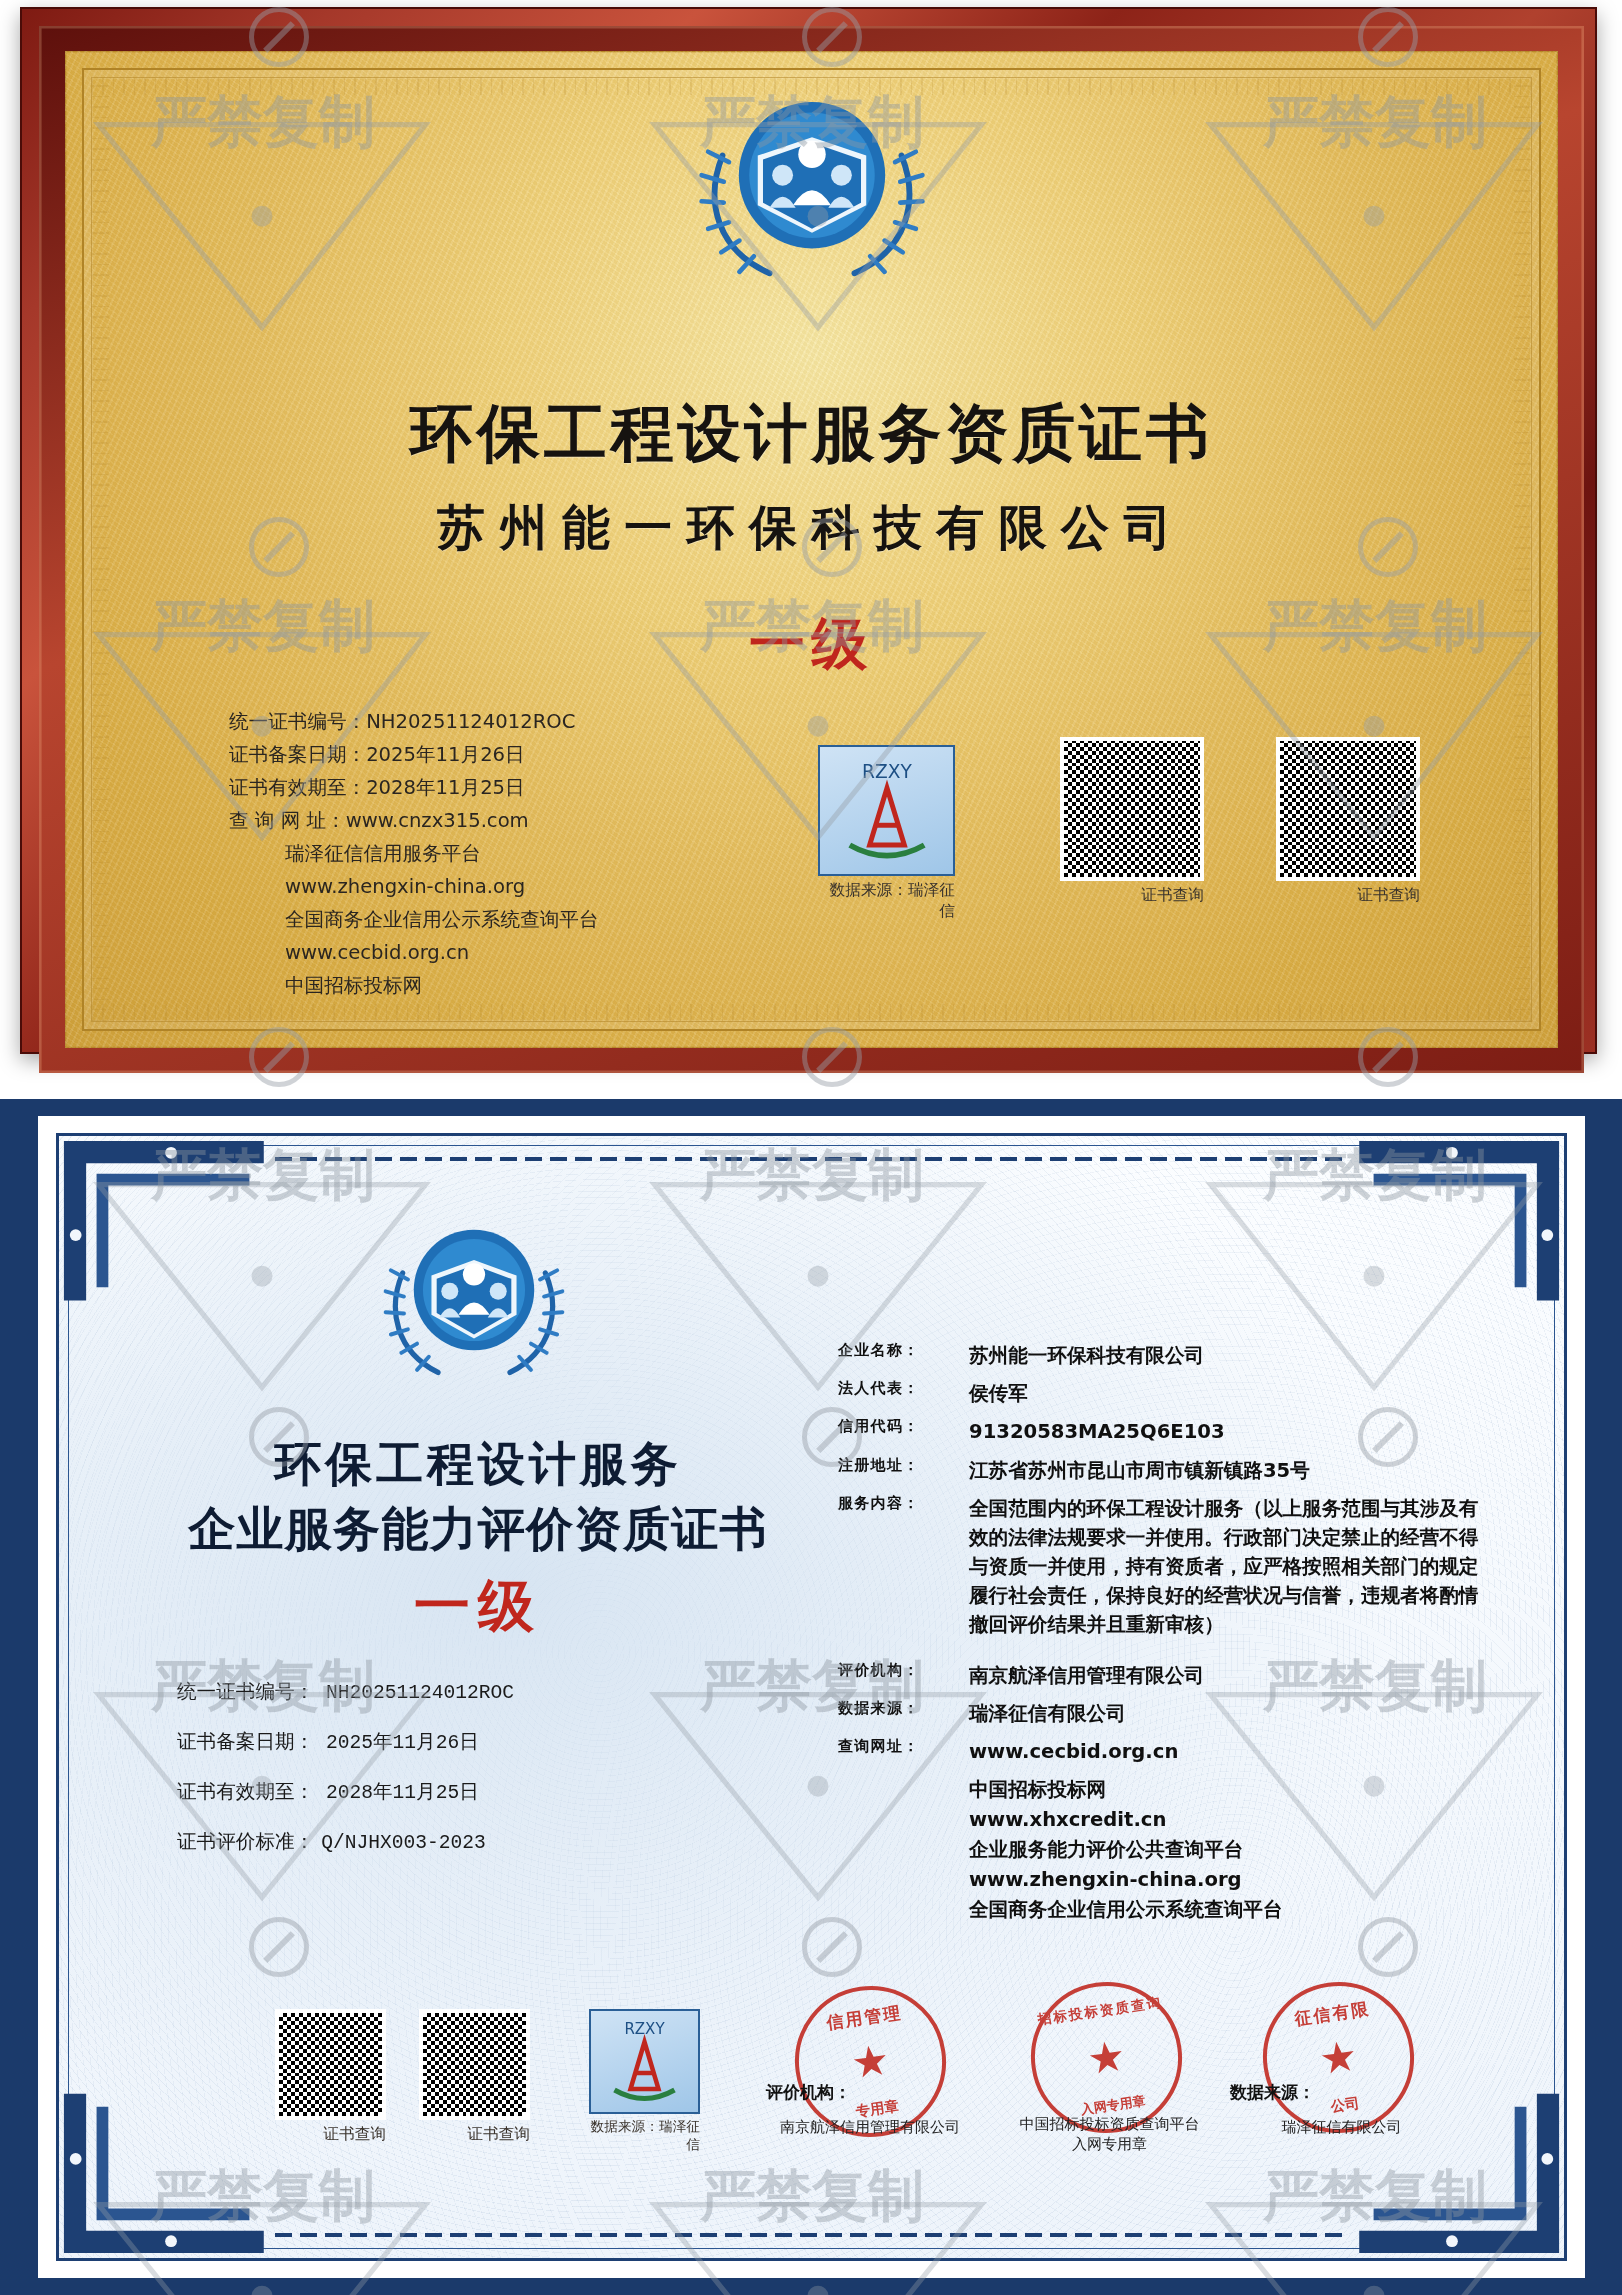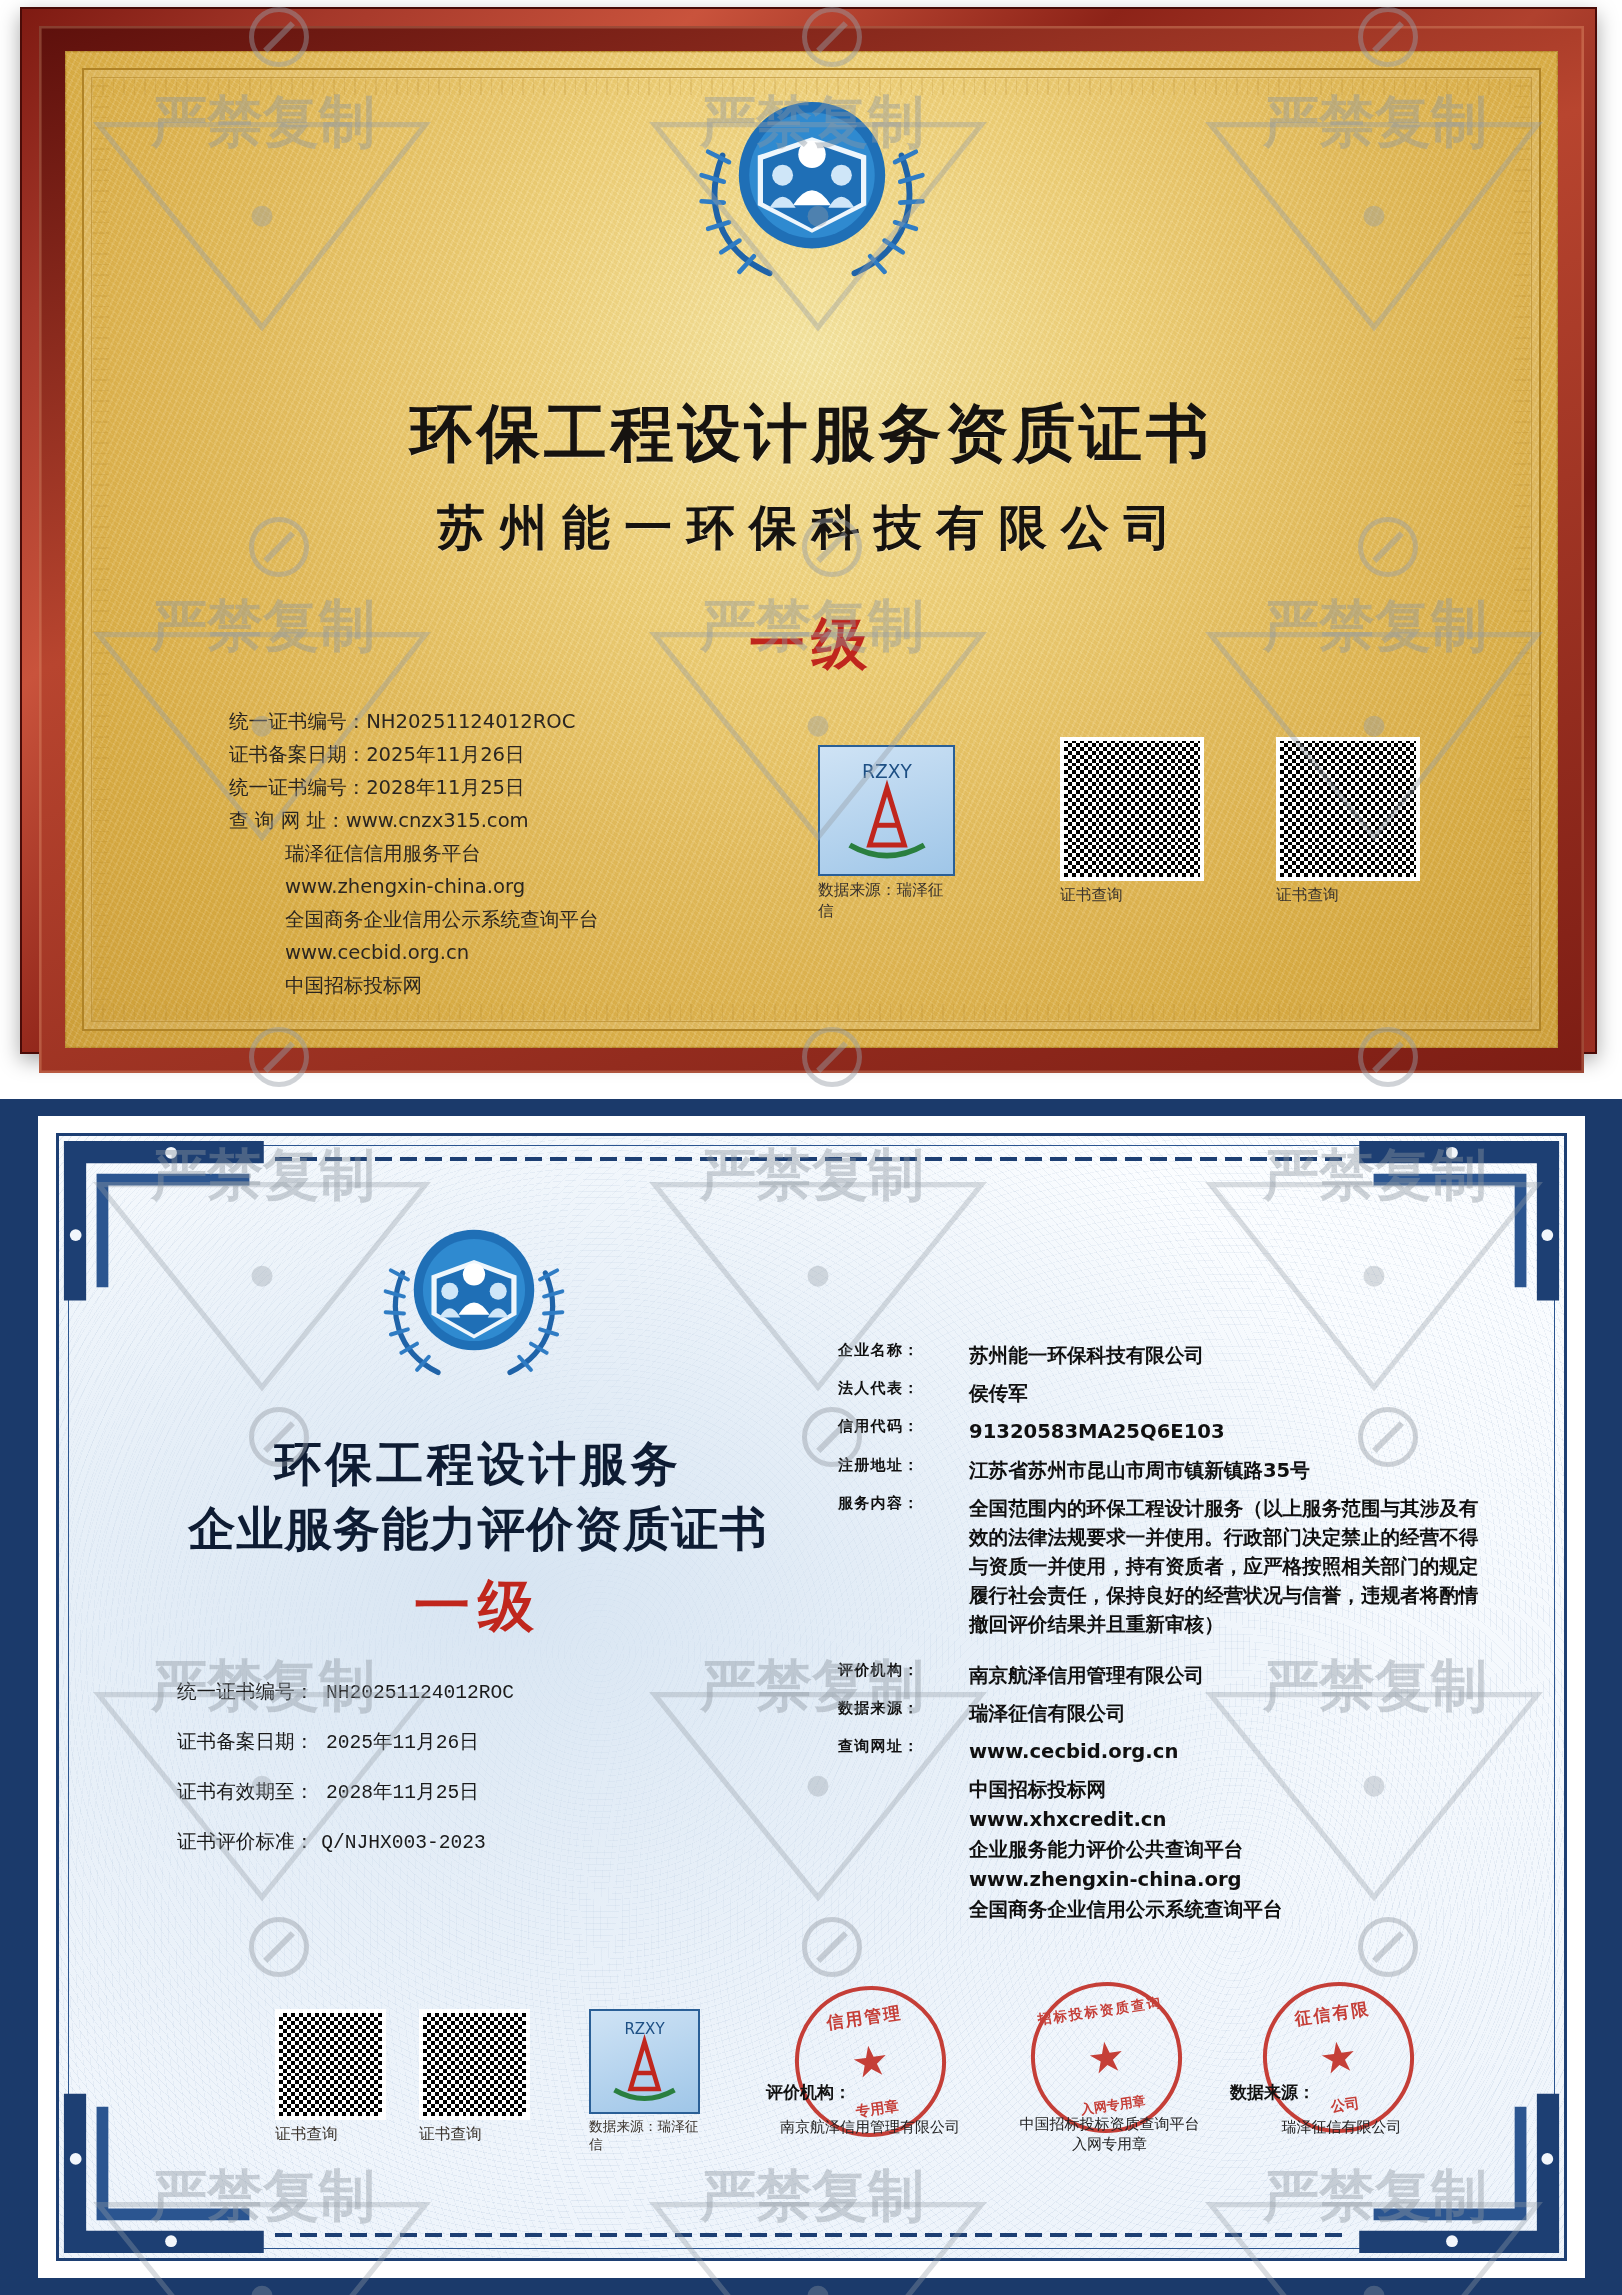--- a/index.html
+++ b/index.html
@@ -48,21 +48,21 @@
   .p-info{position:absolute;left:164px;top:654px;font-size:19.6px;line-height:33px;color:#2a2520;
      font-family:"DejaVu Sans","Liberation Sans",sans-serif;}
   .p-info div{white-space:nowrap;}
 
   .qr{background:#fff;padding:3.9px;box-sizing:border-box;}
   .qr i{display:block;width:100%;height:100%;
      background-image:
        repeating-linear-gradient(90deg,#000 0 3.9px,#fff 3.9px 7.9px),
        repeating-linear-gradient(0deg,#000 0 3.9px,#fff 3.9px 7.9px);
      background-blend-mode:difference;}
-  .qr-cap{text-align:left;font-size:15.7px;color:#3a332c;margin-top:3.9px;font-family:Liberation Serif, serif;}
+  .qr-cap{text-align:right;font-size:15.7px;color:#3a332c;margin-top:3.9px;font-family:Liberation Serif, serif;}
 
   .badge-sq{background:linear-gradient(160deg,#cfe3f5,#9fc6e8);border:2.6px solid #2a5f96;box-sizing:border-box;
      display:flex;align-items:center;justify-content:center;}
 
   
   #cert2{position:absolute;left:0;top:1099px;width:1623px;height:1196px;background:#1b3a6b;overflow:hidden;}
   .c2-outer{position:absolute;left:38px;top:17px;right:38px;bottom:17px;background:#ffffff;}
   .c2-guilloche{position:absolute;left:56px;top:34px;right:56px;bottom:34px;
      background:
        radial-gradient(ellipse at 30% 40%, rgba(210,225,240,.85) 0%, rgba(255,255,255,0) 60%),
@@ -135,21 +135,21 @@
       </svg>
     </div>
 
     <div class="title-cn p-title">环保工程设计服务资质证书</div>
     <div class="title-cn p-company">苏州能一环保科技有限公司</div>
     <div class="p-grade">一级</div>
 
     <div class="p-info">
       <div>统一证书编号：NH20251124012ROC</div>
       <div>证书备案日期：2025年11月26日</div>
-      <div>统一证书编号：2028年11月25日</div>
+      <div>证书有效期至：2028年11月25日</div>
       <div>查 询 网 址：www.cnzx315.com</div>
       <div style="padding-left:56px">瑞泽征信信用服务平台</div>
       <div style="padding-left:56px">www.zhengxin-china.org</div>
       <div style="padding-left:56px">全国商务企业信用公示系统查询平台</div>
       <div style="padding-left:56px">www.cecbid.org.cn</div>
       <div style="padding-left:56px">中国招标投标网</div>
     </div>
 
     <div style="position:absolute;left:753px;top:694px;width:137px;">
       <div class="badge-sq" style="width:137px;height:131px;">

